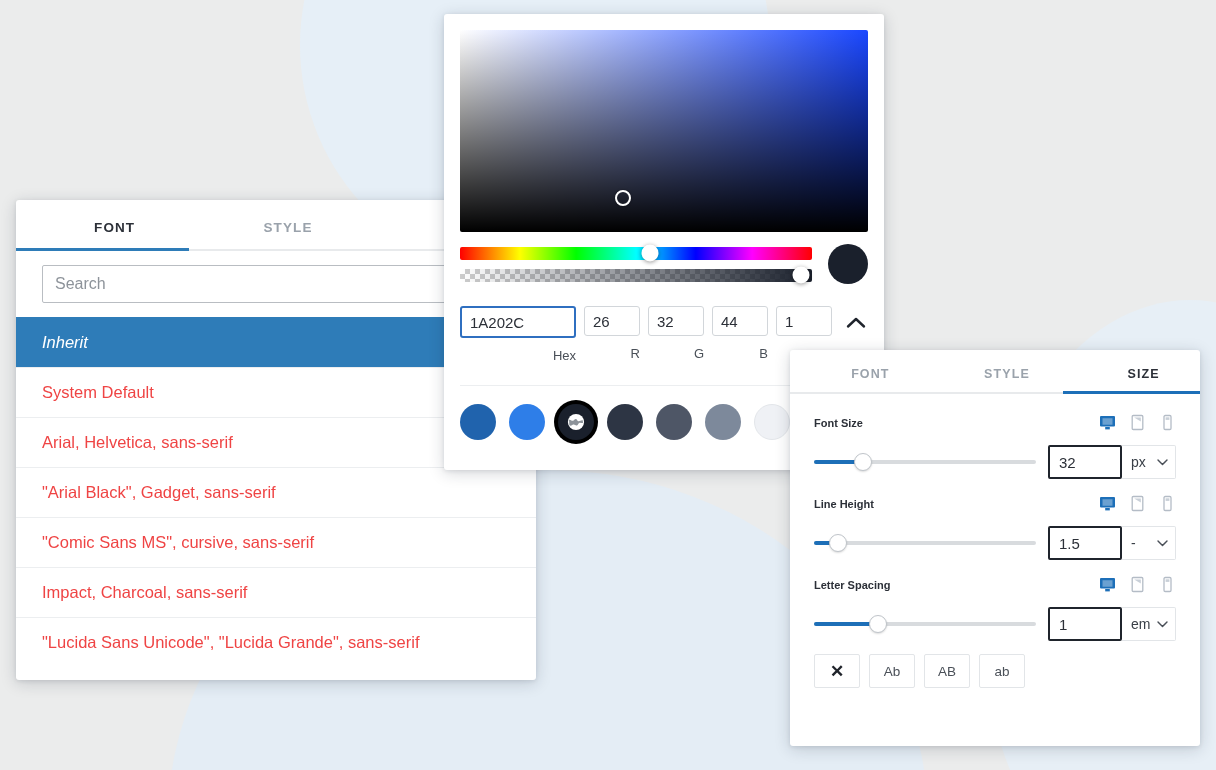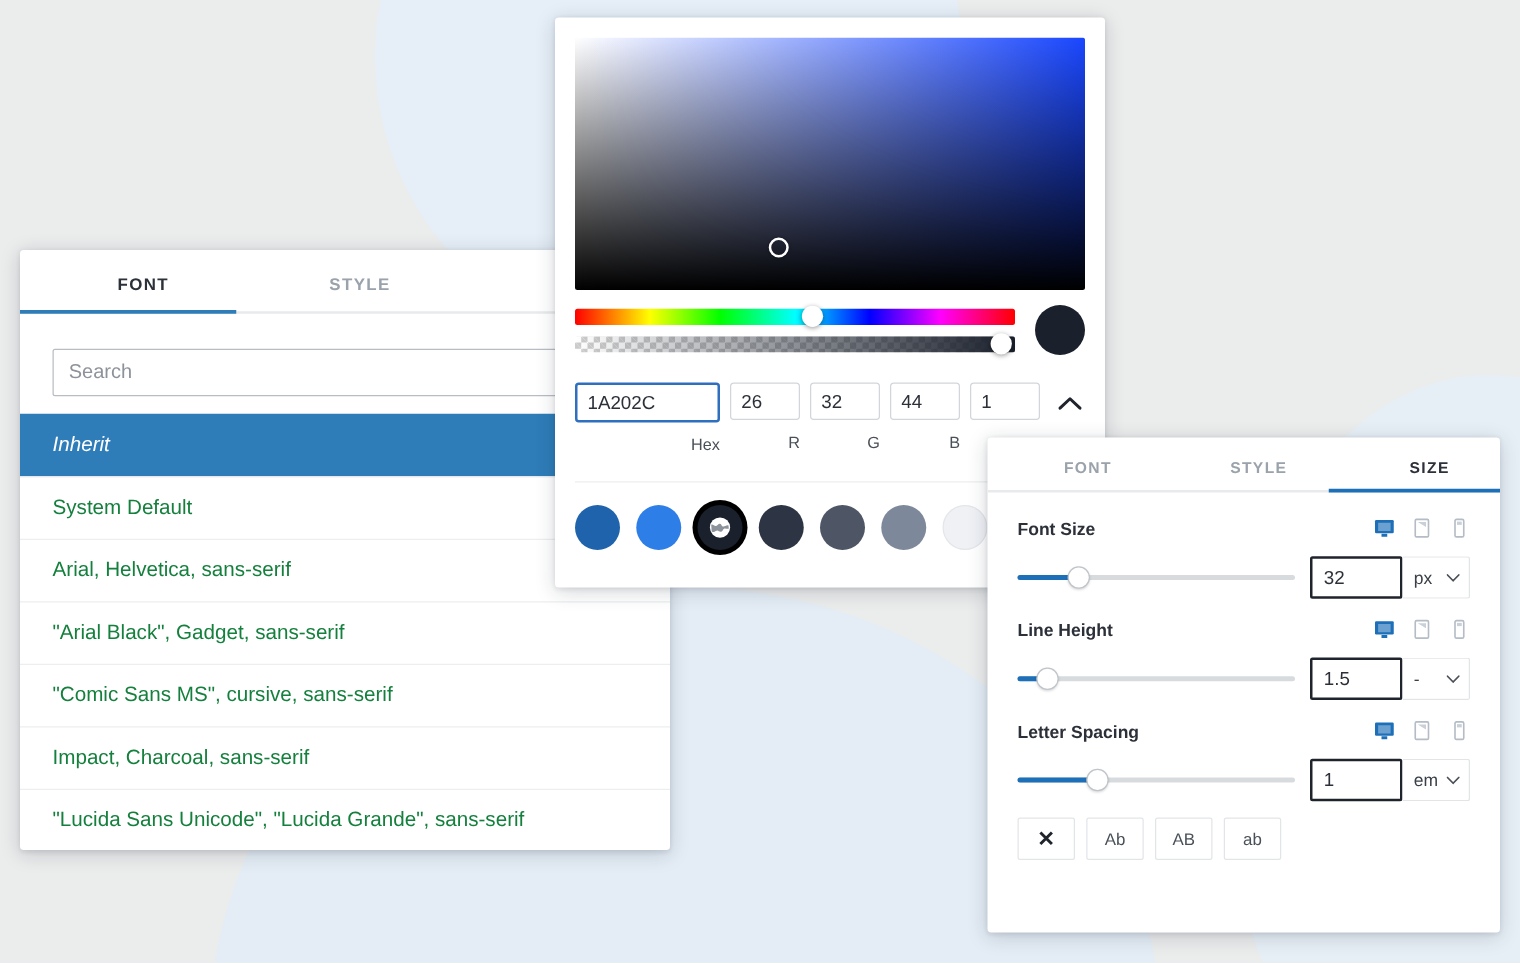--- a/index.html
+++ b/index.html
@@ -68,40 +68,40 @@
   }
 
   
   #font-panel {
     left: 16px; top: 200px;
     width: 520px; height: 480px;
     overflow: hidden;
   }
   #font-panel .tab { font-size: 13.5px; }
   #font-tabs-underline { left: 0; width: 33.333%; }
-  #font-search-wrap { padding: 28px 26px 0; }
+  #font-search-wrap { padding: 14px 26px 0; }
   #font-search {
     width: 100%; height: 38px;
     border: 1px solid #b9bdc2;
     border-radius: 2px;
     padding: 0 12px;
     font-size: 16px;
     color: #3a4048;
     font-family: "Liberation Sans", sans-serif;
     outline: none;
     background: #fff;
   }
   #font-search::placeholder { color: #8d939a; }
   #font-list { margin-top: 14px; }
   .font-item {
     height: 50px;
     display: flex; align-items: center;
     padding: 0 26px;
     font-size: 16.5px;
-    color: #15803d;
+    color: #ef4444;
     border-top: 1px solid #eceef0;
     cursor: pointer;
     white-space: nowrap;
   }
   .font-item:first-child { border-top: none; font-style: italic; }
   .font-item.selected {
     background: #2e7cb8;
     color: #ffffff;
     border-top-color: #2e7cb8;
   }
@@ -232,21 +232,21 @@
   #size-panel .tab { font-size: 12.5px; padding: 17px 0 13px; }
   #size-tabs-underline { left: 66.666%; width: 33.333%; }
   #size-body { padding: 20px 24px 0; }
   .ctrl-head {
     display: flex; align-items: center;
     justify-content: space-between;
     margin-top: 16px;
   }
   .ctrl-head:first-child { margin-top: 0; }
   .ctrl-label {
-    font-size: 14px; font-weight: 700; color: #2c3038;
+    font-size: 11px; font-weight: 700; color: #2c3038;
   }
   .dev-icons { display: flex; align-items: center; gap: 13px; }
   .dev-icon { width: 17px; height: 17px; cursor: pointer; display:block; }
   .ctrl-row {
     display: flex; align-items: center;
     margin-top: 14px;
     gap: 12px;
   }
   .sld { position: relative; flex: 1 1 auto; height: 18px; }
   .sld-track {

